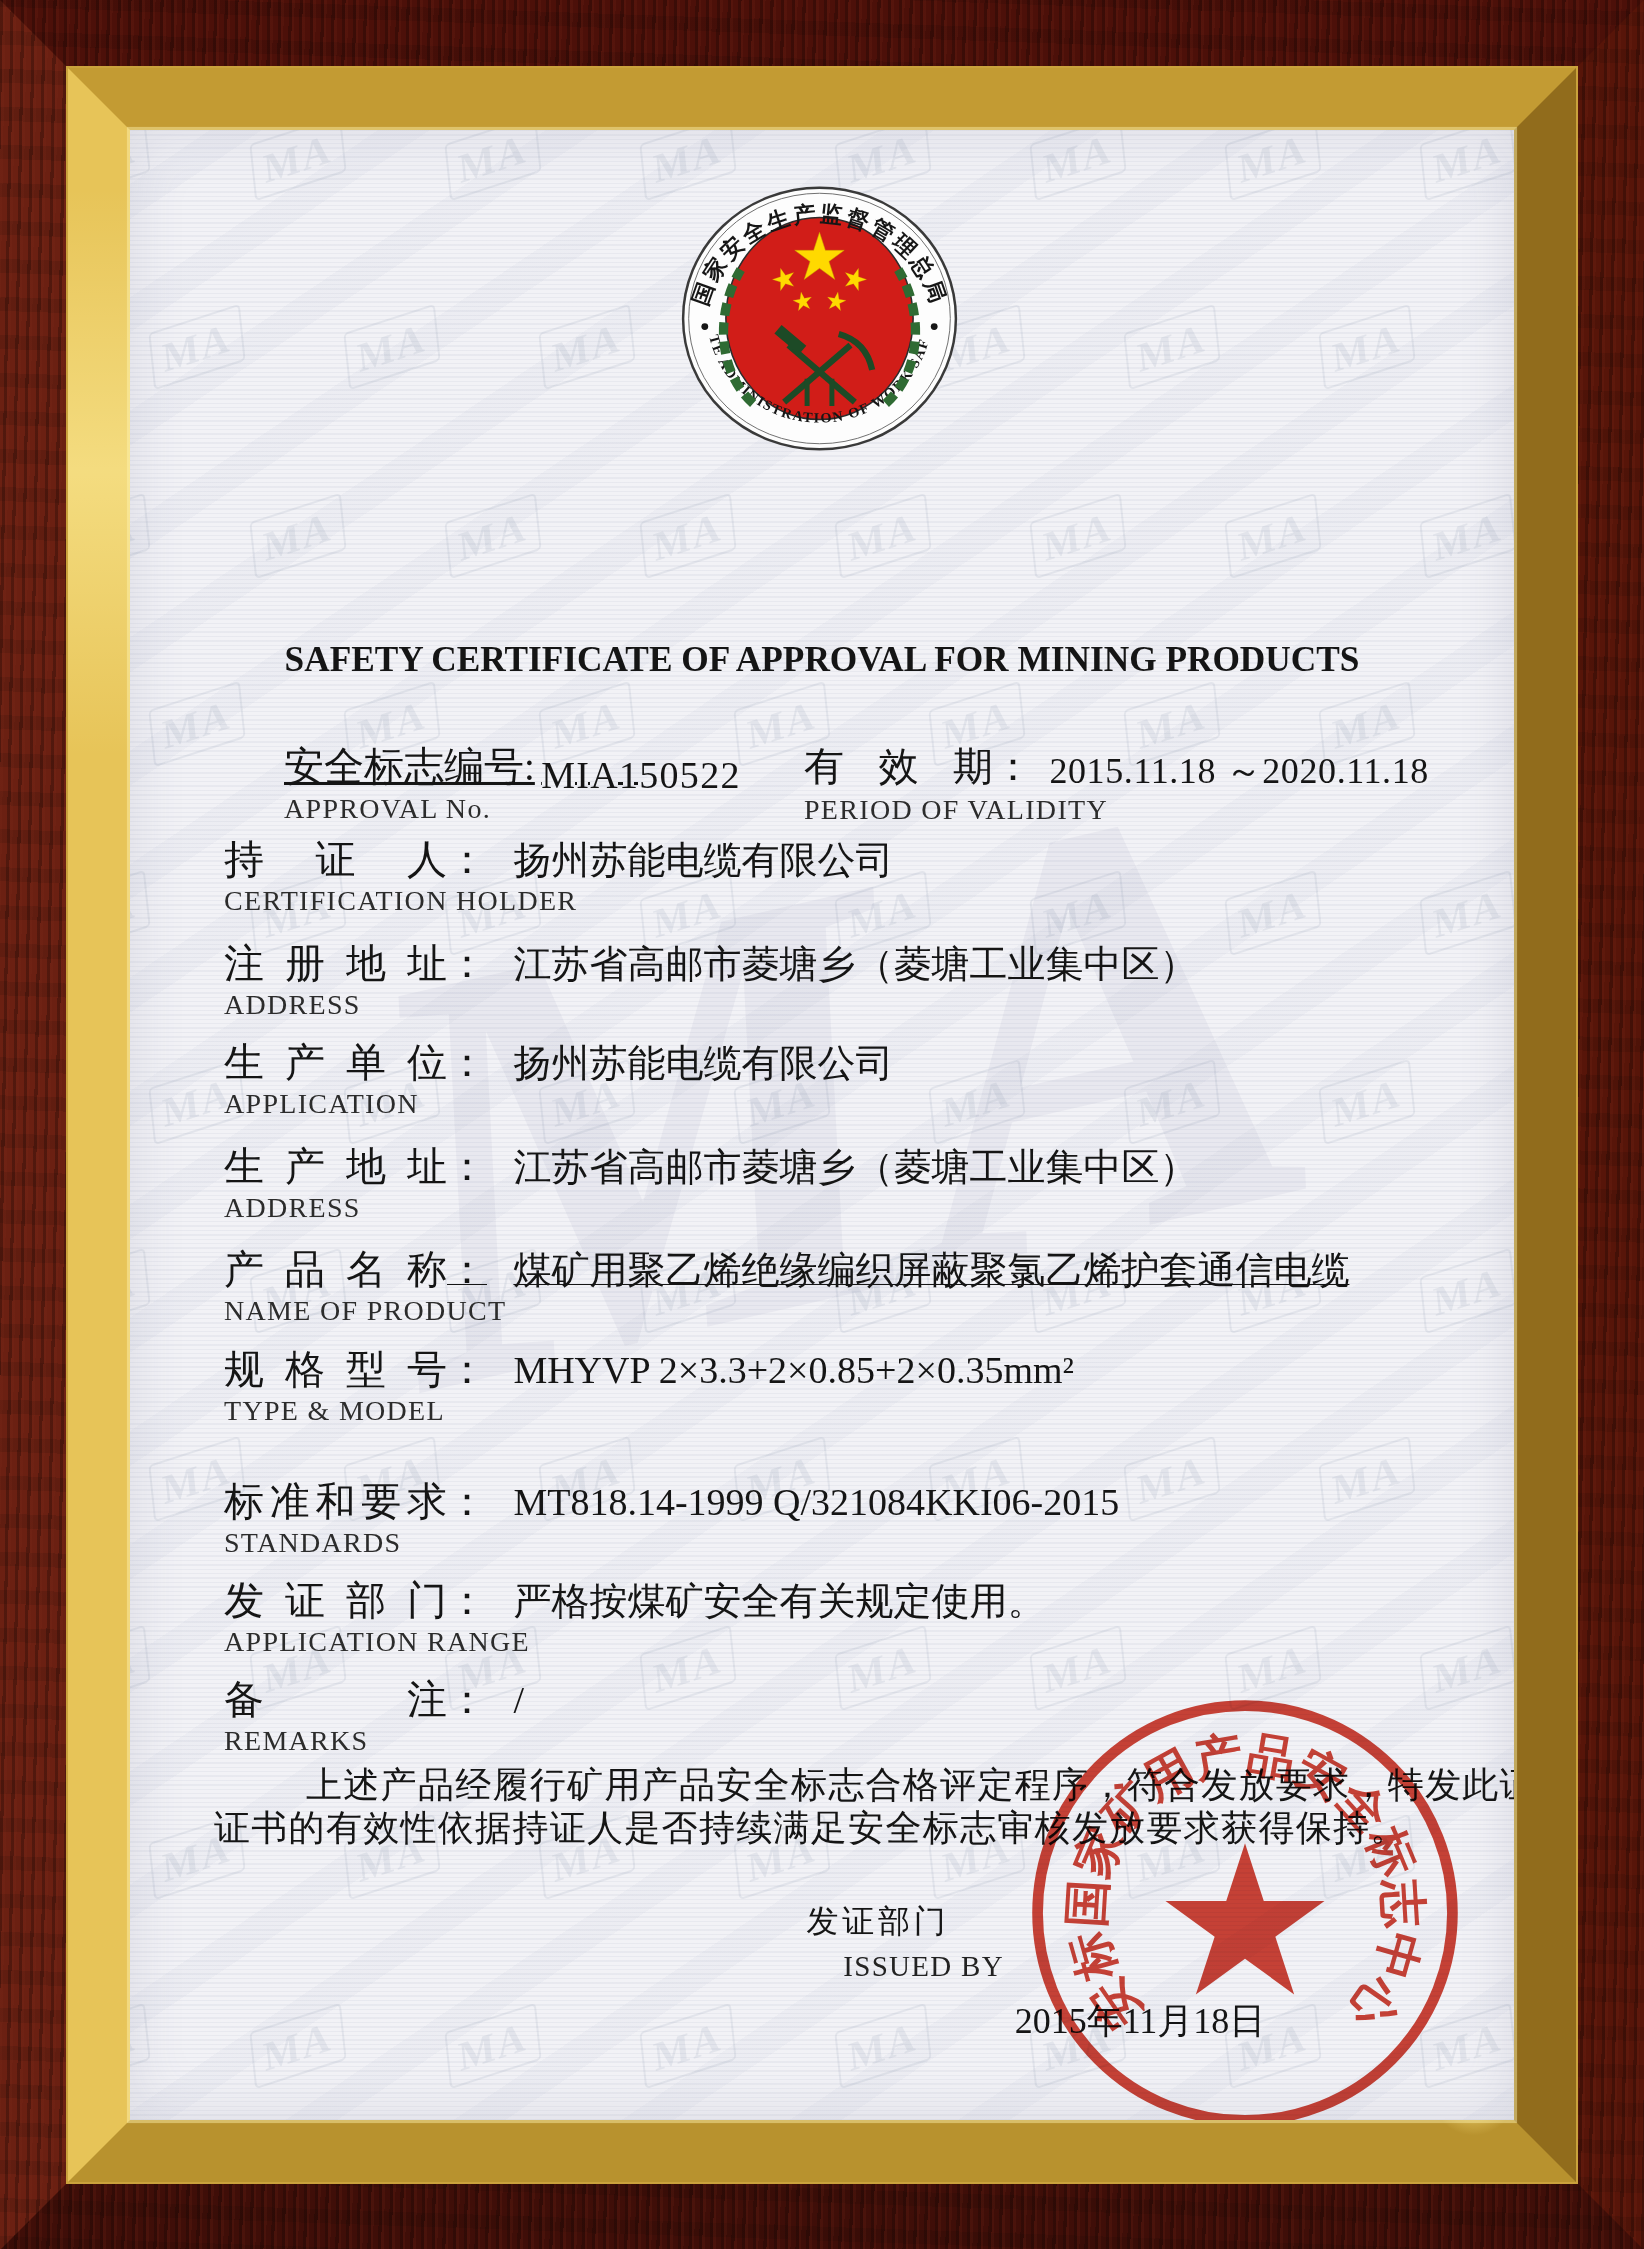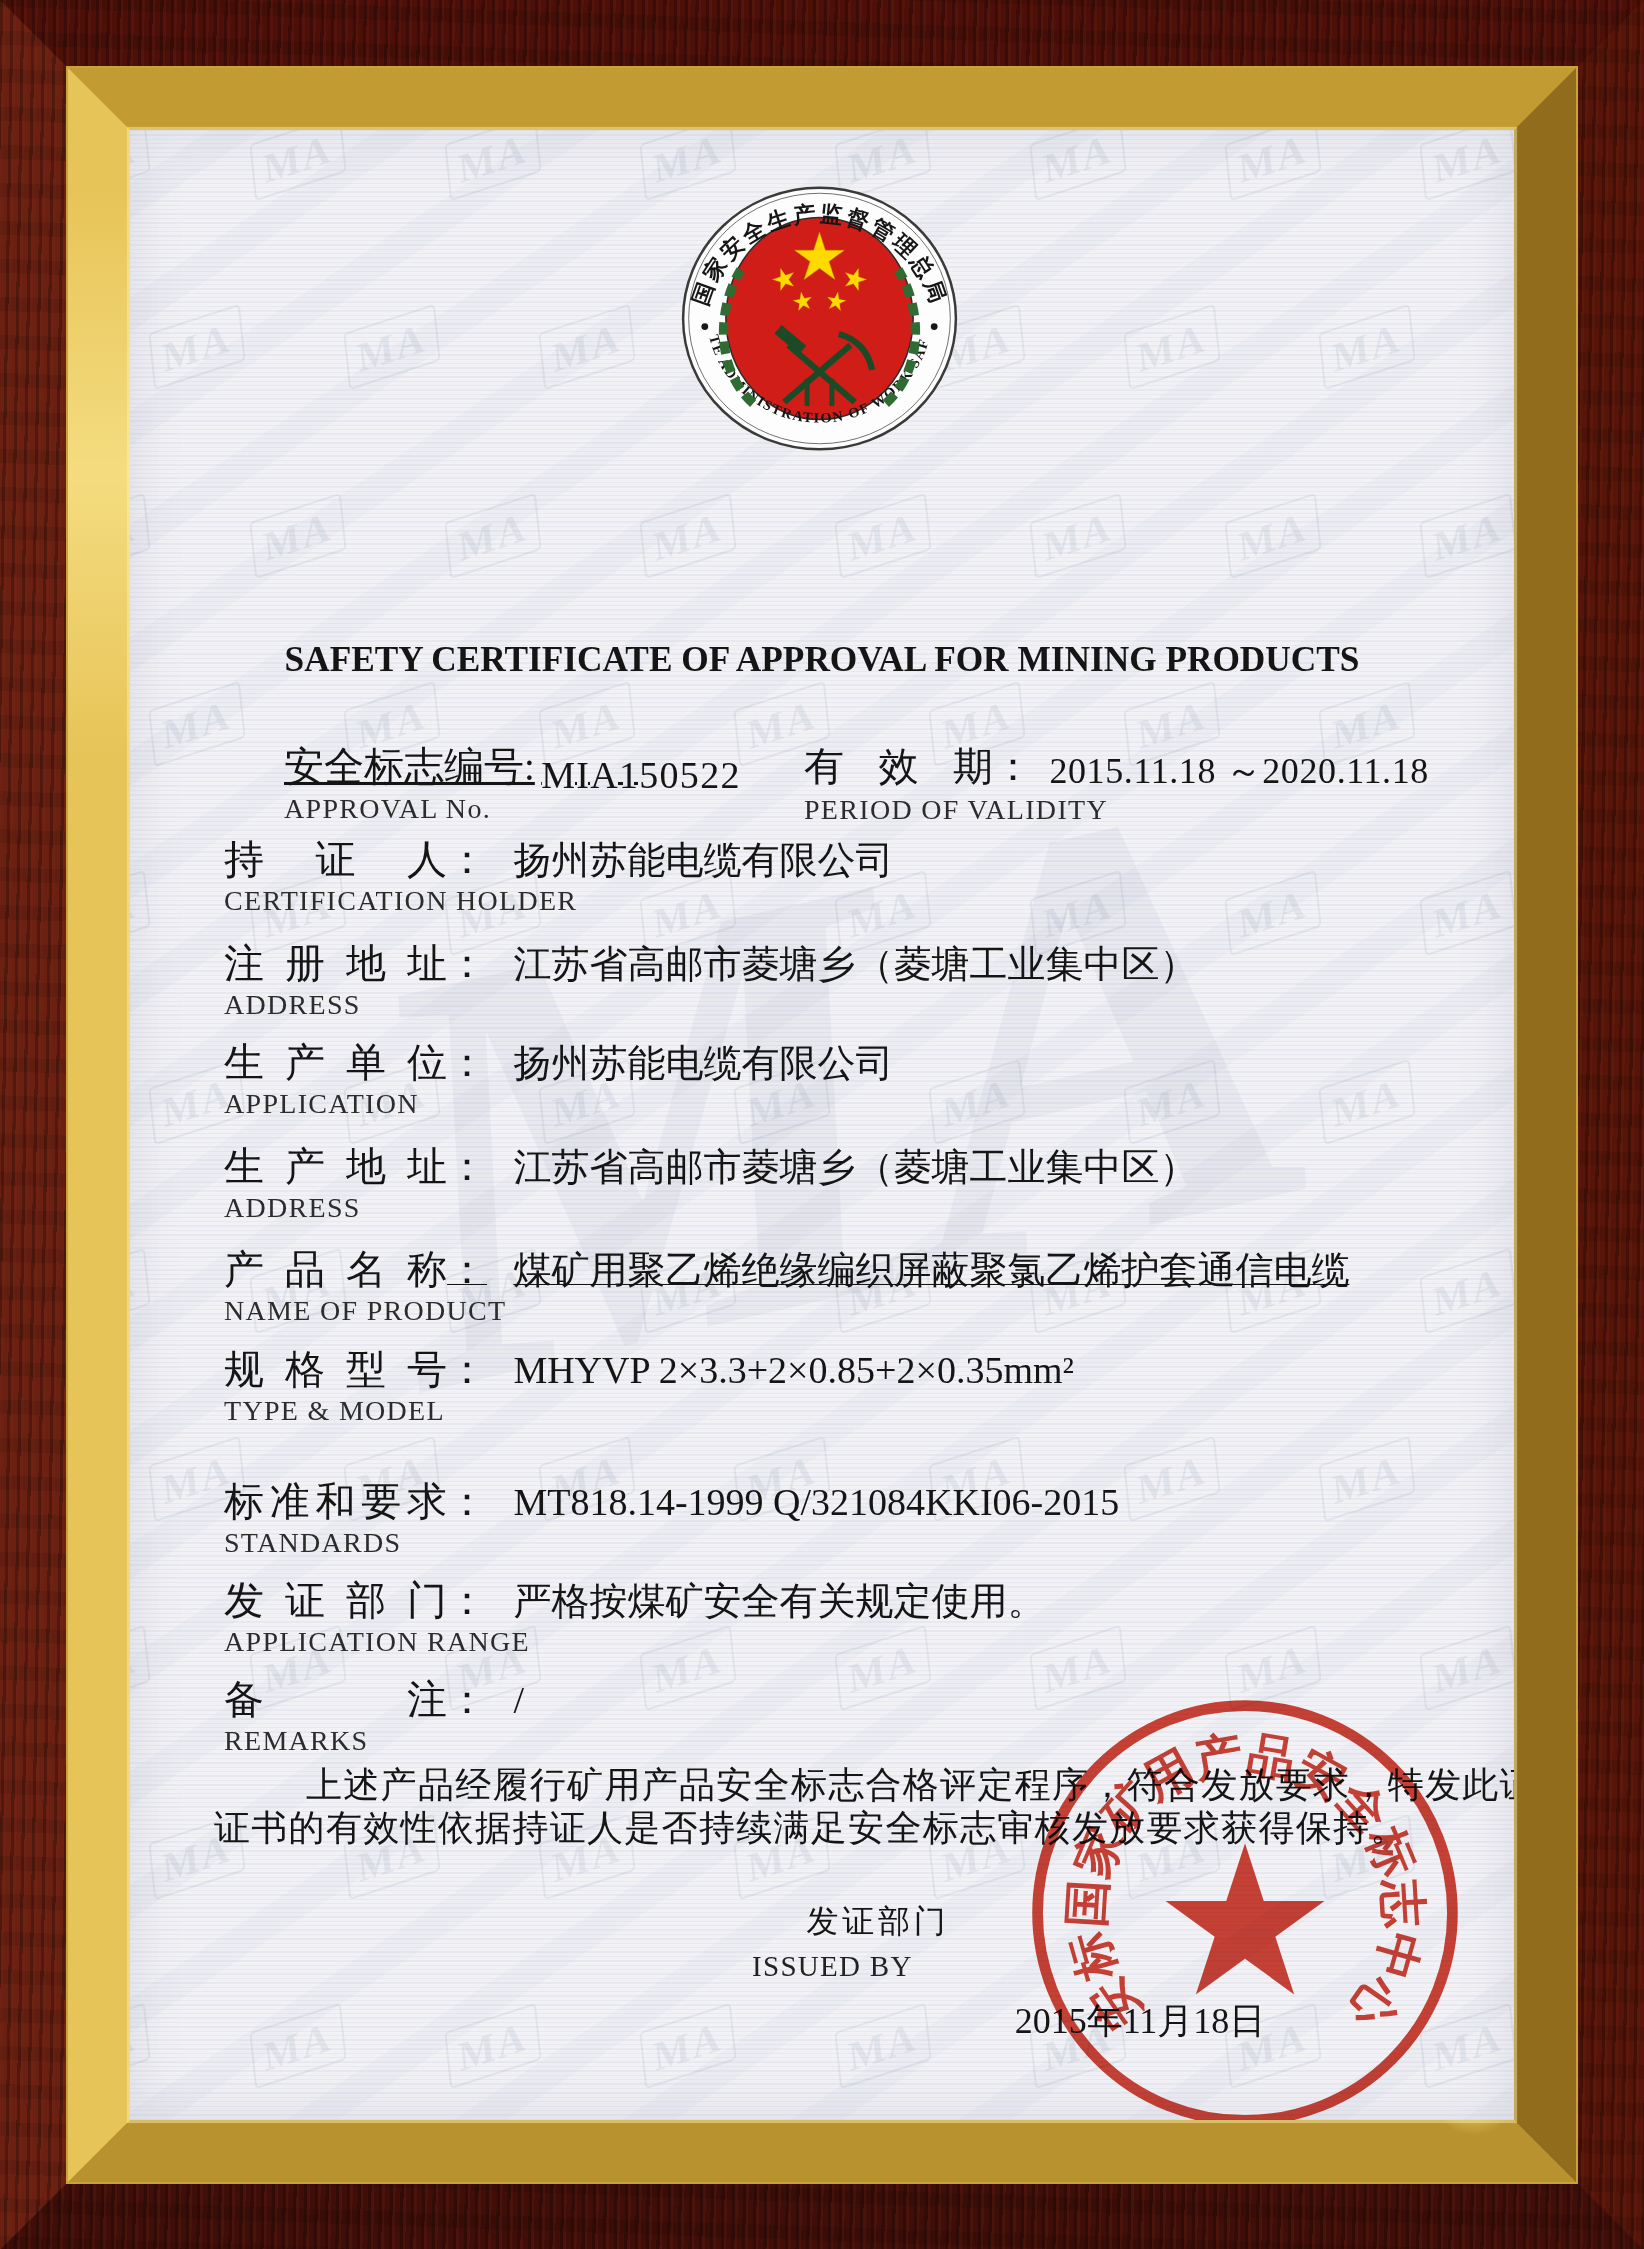--- a/index.html
+++ b/index.html
@@ -62,21 +62,21 @@
   .validity-row .lab-box{width:189px;}
   .validity-row .vd-value{font-size:36px;position:relative;top:2.5px;margin-left:16.4px;letter-spacing:0.6px;}
   .validity-row .lab-en{position:absolute;left:0;top:55px;font-size:28px;letter-spacing:1.3px;color:#2c2c2c;}
   
   .decl-line{position:absolute;font-size:36px;white-space:nowrap;letter-spacing:1.3px;}
   .decl-1{left:176px;top:1631px;}
   .decl-2{left:84px;top:1674px;}
   
   .issued-cn{position:absolute;left:622px;top:1770px;width:252px;text-align:center;
     font-size:32px;letter-spacing:3.8px;}
-  .issued-en{position:absolute;left:622px;top:1820px;width:252px;text-align:left;
+  .issued-en{position:absolute;left:622px;top:1820px;width:252px;text-align:right;
     font-size:29px;letter-spacing:1.3px;color:#222;}
   .issue-date{position:absolute;left:878px;top:1867px;width:264px;text-align:center;
     font-size:36px;white-space:nowrap;}
   .stamp{position:absolute;left:895px;top:1563px;mix-blend-mode:multiply;opacity:.93;}
 </style>
 </head>
 <body>
 
 <div class="scene">
   <div class="wood-frame"></div>

